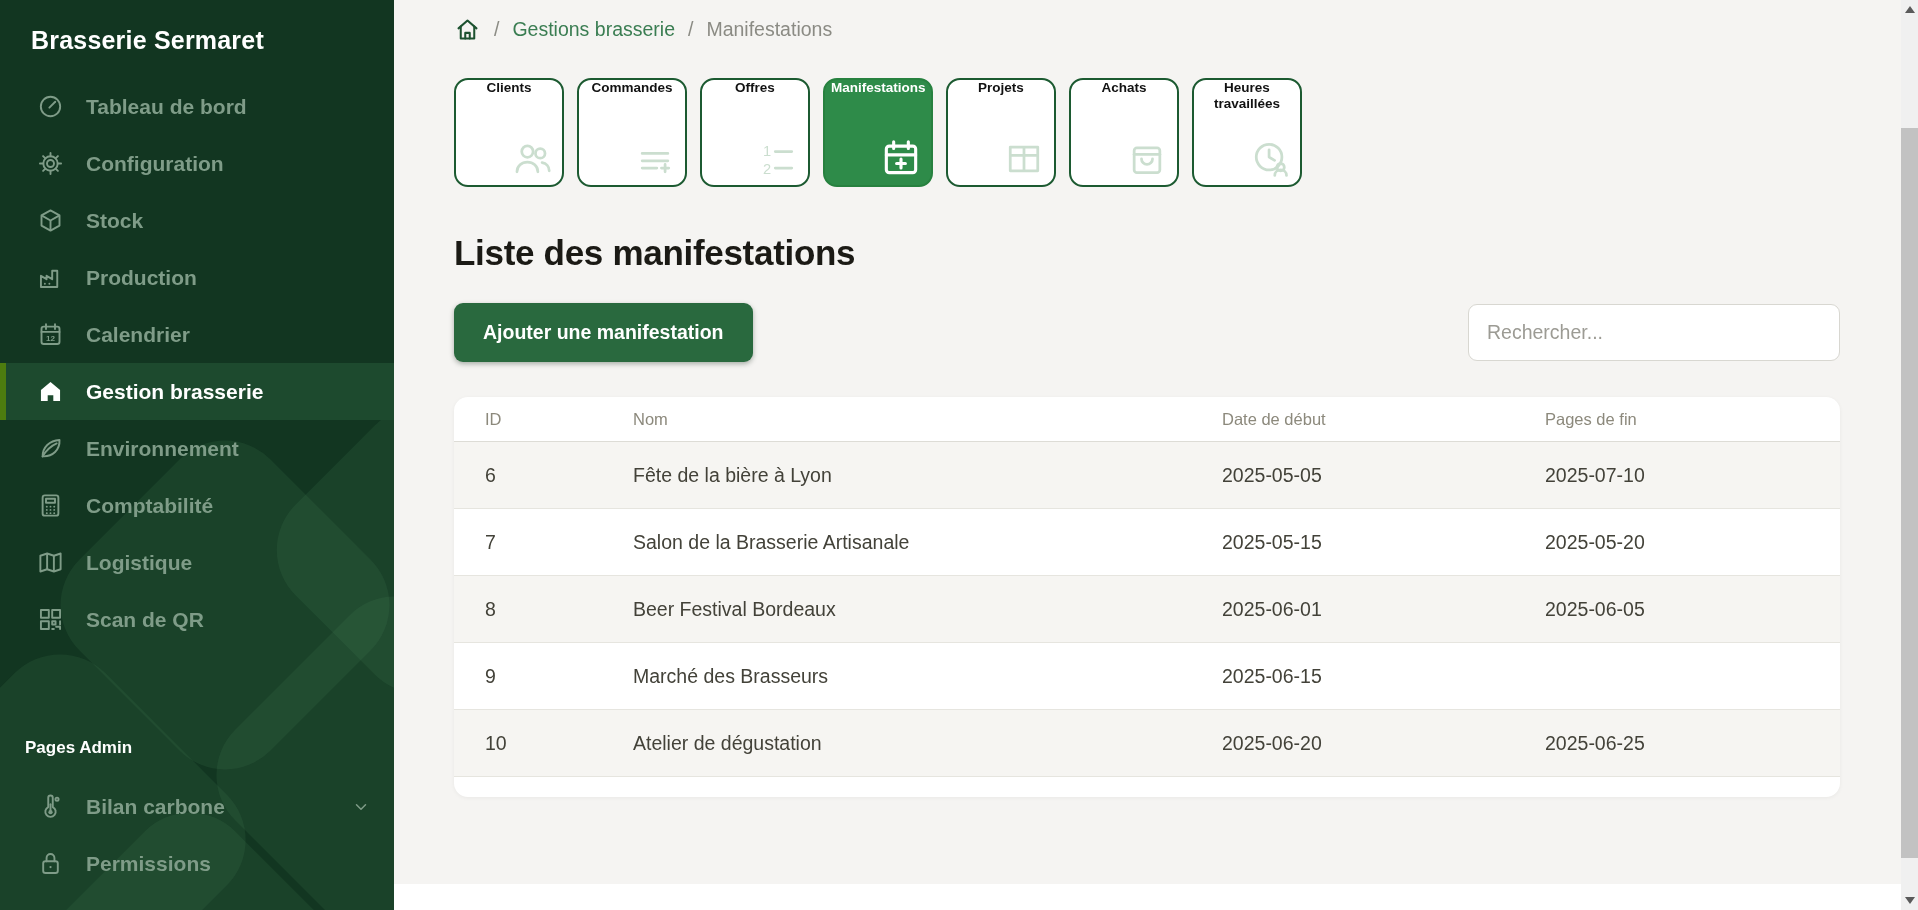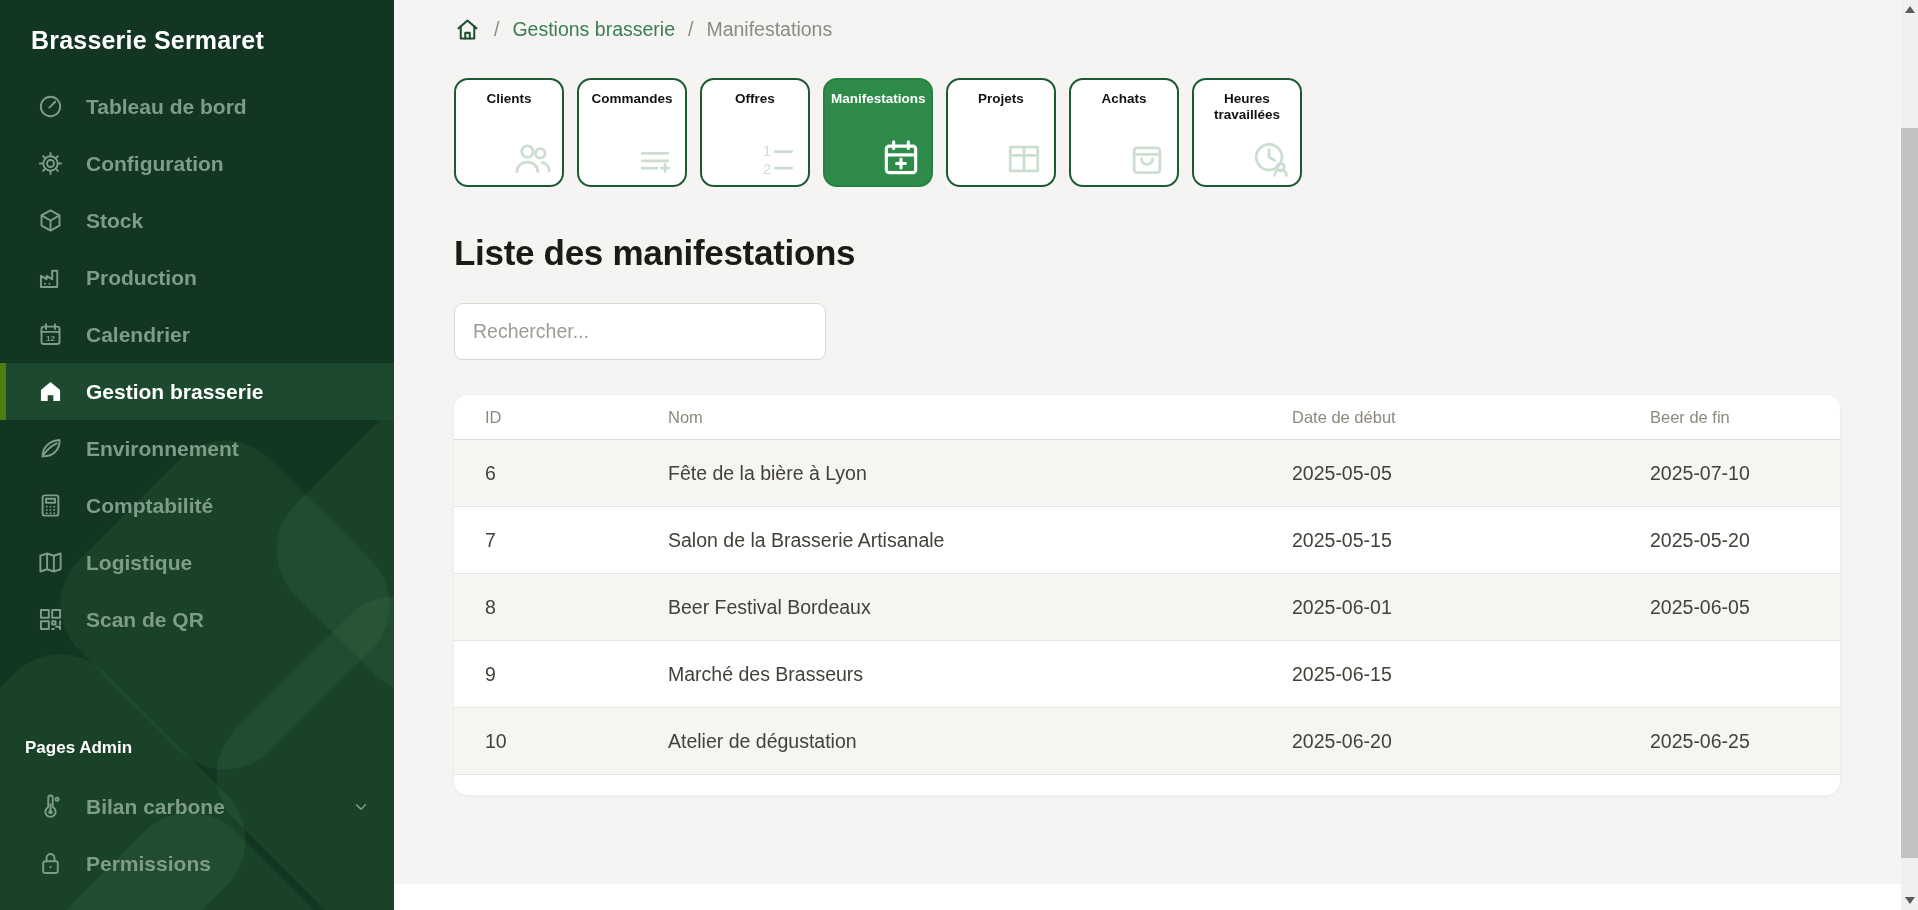--- a/index.html
+++ b/index.html
@@ -34,41 +34,41 @@
   .breadcrumb { display:flex; align-items:center; gap:13px; padding-top:16px; font-size:19.5px; }
   .breadcrumb .home { color:#1d5230; display:flex; }
   .breadcrumb .home svg { width:27px; height:27px; }
   .crumb-sep { color:#8b8b84; }
   .crumb-link { color:#3a7d52; cursor:pointer; }
   .crumb-current { color:#8b8b84; }
 
   .tabs { display:flex; gap:13px; margin-top:35px; }
   .tab-card { position:relative; width:110px; height:109px; background:#fff;
               border:2px solid #1c5a31; border-radius:14px; cursor:pointer; }
-  .tab-label { margin-top:11px; padding:0 6px; text-align:center; font-size:13.5px; font-weight:700;
+  .tab-label { margin-top:0; padding:0 6px; text-align:center; font-size:13.5px; font-weight:700;
                color:#121212; line-height:1.18; }
   .tab-icon { position:absolute; right:8px; bottom:5px; color:#cbdecf; display:flex; }
   .tab-icon svg { width:44px; height:44px; }
   .tab-card.active { background:#2e8b49; border-color:#27813f; }
   .tab-card.active .tab-label { color:#fff; }
   .tab-card.active .tab-icon { color:#fff; }
 
   .page-title { margin-top:46px; font-size:35px; font-weight:800; color:#1b1a15; letter-spacing:-0.3px; }
 
   .controls { display:flex; justify-content:space-between; align-items:center; margin-top:30px; }
   .add-btn { height:59px; padding:0 29px; background:#29693e; color:#fff; border:none; border-radius:9px;
              font-family:inherit; font-size:19.5px; font-weight:700; cursor:pointer;
              box-shadow:0 2px 5px rgba(20,40,25,0.35); }
   .search-input { width:372px; height:57px; border:1.5px solid #d8d7d1; border-radius:9px; background:#fff;
                   padding:0 18px; font-family:inherit; font-size:19.5px; color:#45443e; outline:none; }
   .search-input::placeholder { color:#9c9b94; }
 
   .table-card { margin-top:35px; background:#fff; border-radius:14px; overflow:hidden;
                 box-shadow:0 1px 4px rgba(0,0,0,0.05); padding-bottom:20px; }
-  .thead, .trow { display:grid; grid-template-columns:148px 589px 323px auto; align-items:center;gap:35px; }
+  .thead, .trow { display:grid; grid-template-columns:148px 589px 323px auto; align-items:center; }
   .thead { height:45px; border-bottom:1px solid #dddcd6; color:#8c897c; font-size:16.5px; }
   .thead > div, .trow > div { padding-left:31px; }
   .trow { height:67px; font-size:19.5px; color:#434239; border-bottom:1px solid #e6e5df; background:#fff; }
   .trow.striped { background:#f6f5f2; }
 
   
   .scrollbar { position:absolute; right:0; top:0; width:17px; height:910px; background:#f0f0f0; z-index:5; }
   .sb-up, .sb-down { position:absolute; left:3.5px; width:0; height:0; cursor:pointer; }
   .sb-up   { top:6px;    border-left:5px solid transparent; border-right:5px solid transparent; border-bottom:7px solid #5a5a5a; }
   .sb-down { bottom:6px; border-left:5px solid transparent; border-right:5px solid transparent; border-top:7px solid #5a5a5a; }
@@ -325,29 +325,30 @@
               <circle cx="17.8" cy="17" r="2"></circle>
               <path d="M14.6 21.5c0-1.8 1.4-3 3.2-3s3.2 1.2 3.2 3"></path>
             </svg>
         </span>
       </div>
     </div>
 
     <h1 class="page-title">Liste des manifestations</h1>
 
     <div class="controls">
+      <button class="add-btn">Ajouter une manifestation</button>
       <input class="search-input" type="text" placeholder="Rechercher..." style="">
     </div>
 
     <div class="table-card">
       <div class="thead">
         <div>ID</div>
         <div>Nom</div>
         <div>Date de début</div>
-        <div>Beer de fin</div>
+        <div>Pages de fin</div>
       </div>
 
       <div class="trow striped">
         <div>6</div>
         <div>Fête de la bière à Lyon</div>
         <div>2025-05-05</div>
         <div>2025-07-10</div>
       </div>
       <div class="trow">
         <div>7</div>

